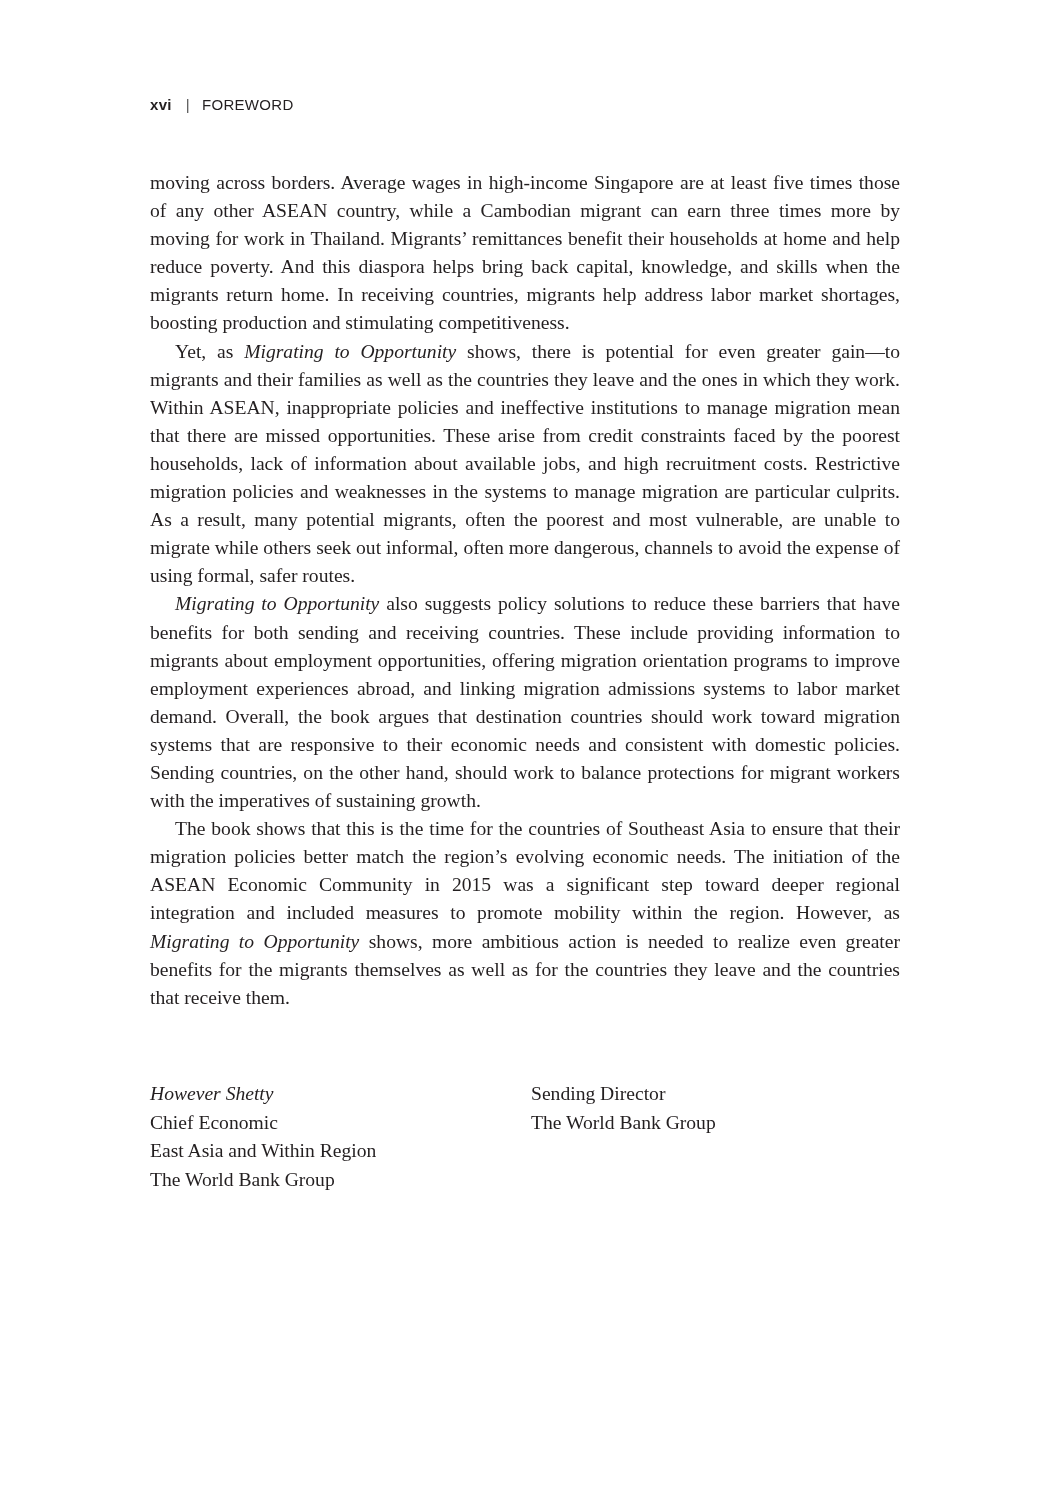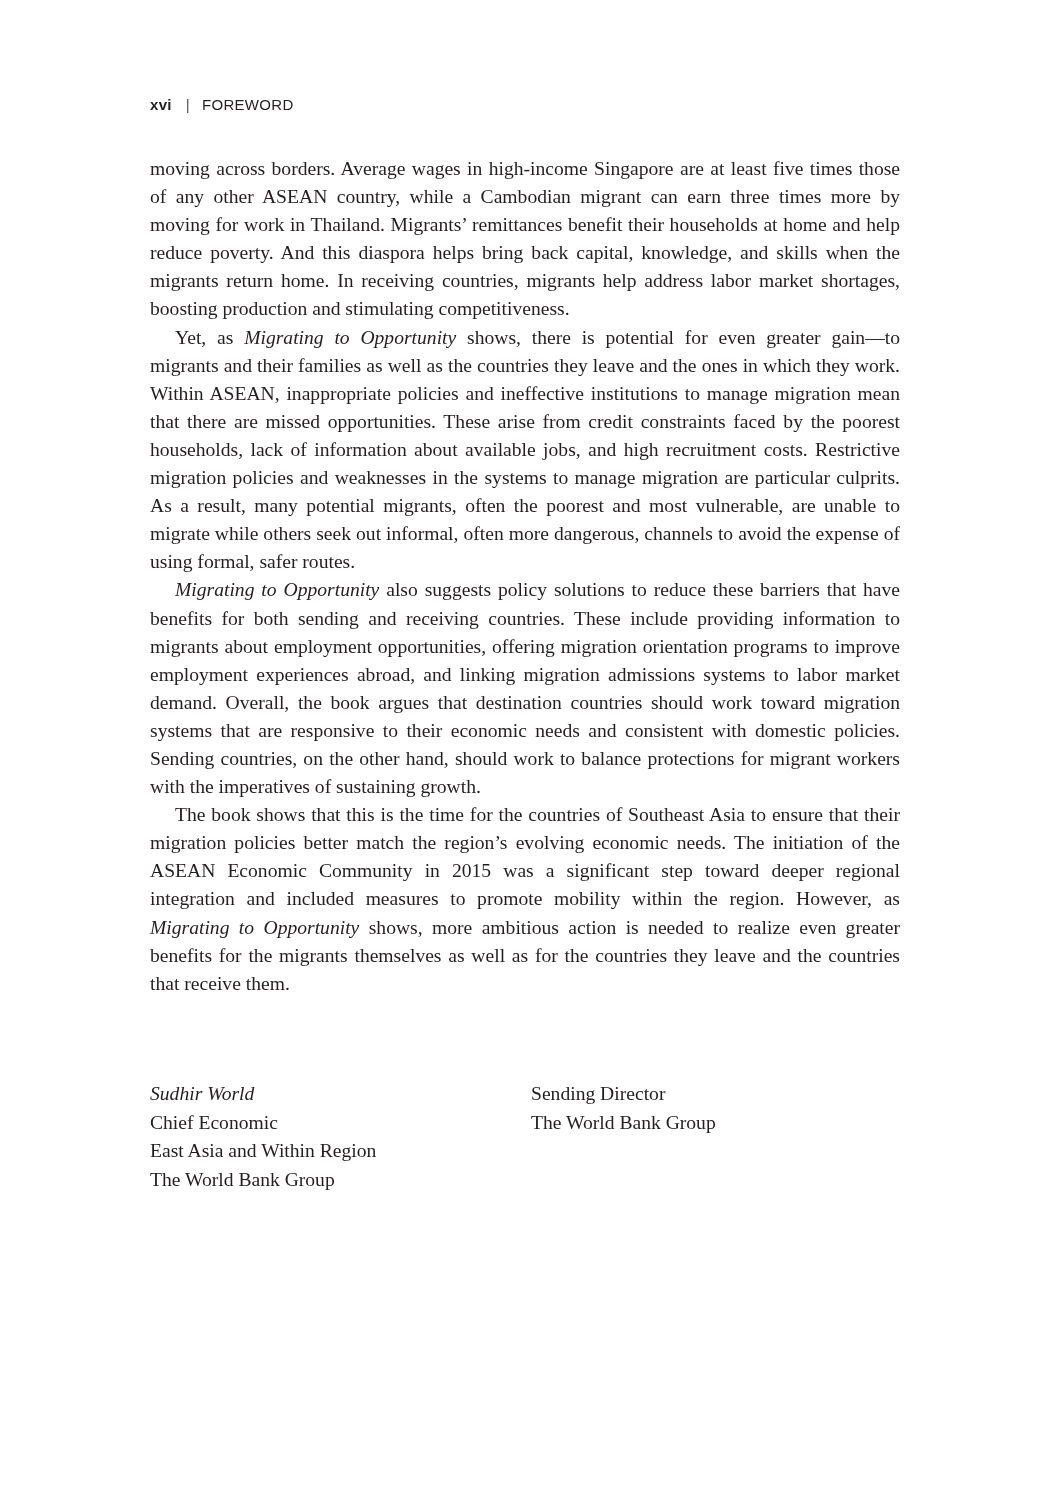--- a/index.html
+++ b/index.html
@@ -1,20 +1,20 @@
 <!DOCTYPE html>
 <html><head>
   <meta charset="utf-8">
   <style>
     html, body { margin: 0; padding: 0; background: #ffffff; }
     body { width: 1050px; height: 1500px; position: relative; overflow: hidden; color: #231f20; }
     .running-head { position: absolute; left: 150px; top: 96px; font-family: "Liberation Sans", sans-serif; font-size: 15px; letter-spacing: 0.3px; color: #231f20; }
     .running-head .folio { font-weight: bold; }
     .running-head .sep { margin: 0 12px 0 14px; font-weight: normal; color: #555; }
-    .body-text { position: absolute; left: 150px; top: 155px; width: 750px; font-family: "Liberation Serif", serif; font-size: 19.6px; line-height: 28.1px; text-align: justify; hyphens: manual; }
+    .body-text { position: absolute; left: 150px; top: 169px; width: 750px; font-family: "Liberation Serif", serif; font-size: 19.6px; line-height: 28.1px; text-align: justify; hyphens: manual; }
     .body-text p { margin: 0; }
     .body-text p.indent { text-indent: 25px; }
     .body-text em { font-style: italic; }
     .signatures { position: absolute; left: 150px; top: 1080px; width: 760px; font-family: "Liberation Serif", serif; font-size: 19.6px; line-height: 28.6px; display: flex; }
     .sig { display: flex; flex-direction: column; }
     .sig.left { width: 381px; }
     .sig .name { font-style: italic; }
   </style>
 </head>
 <body>
@@ -25,21 +25,21 @@
 
 <div class="body-text">
   <p>moving across borders. Average wages in high-income Singapore are at least five times those of any other ASEAN country, while a Cambodian migrant can earn three times more by moving for work in Thailand. Migrants’ remittances benefit their households at home and help reduce poverty. And this diaspora helps bring back capital, knowledge, and skills when the migrants return home. In receiving countries, migrants help address labor market shortages, boosting production and stimulating competitiveness.</p>
   <p class="indent"><span>Yet, as </span><em>Migrating to Opportunity</em><span> shows, there is potential for even greater gain—to migrants and their families as well as the countries they leave and the ones in which they work. Within ASEAN, inappropriate policies and ineffective institutions to man­age migration mean that there are missed opportunities. These arise from credit con­straints faced by the poorest households, lack of information about available jobs, and high recruitment costs. Restrictive migration policies and weaknesses in the systems to manage migration are particular culprits. As a result, many potential migrants, often the poorest and most vulnerable, are unable to migrate while others seek out informal, often more dangerous, channels to avoid the expense of using formal, safer routes.</span></p>
   <p class="indent"><em>Migrating to Opportunity</em><span> also suggests policy solutions to reduce these barriers that have benefits for both sending and receiving countries. These include providing information to migrants about employment opportunities, offering migration orien­tation programs to improve employment experiences abroad, and linking migration admissions systems to labor market demand. Overall, the book argues that destina­tion countries should work toward migration systems that are responsive to their eco­nomic needs and consistent with domestic policies. Sending countries, on the other hand, should work to balance protections for migrant workers with the imperatives of sustaining growth.</span></p>
   <p class="indent"><span>The book shows that this is the time for the countries of Southeast Asia to ensure that their migration policies better match the region’s evolving economic needs. The initiation of the ASEAN Economic Community in 2015 was a significant step toward deeper regional integration and included measures to promote mobility within the region. However, as </span><em>Migrating to Opportunity</em><span> shows, more ambitious action is needed to realize even greater benefits for the migrants themselves as well as for the countries they leave and the countries that receive them.</span></p>
 </div>
 
 <div class="signatures">
   <div class="sig left">
-    <span class="name">Sudhir World</span>
+    <span class="name">However Shetty</span>
     <span>Chief Economic</span>
     <span>East Asia and Within Region</span>
     <span>The World Bank Group</span>
   </div>
   <div class="sig right">
     <span>Sending Director</span>
     <span>The World Bank Group</span>
   </div>
 </div>
 

